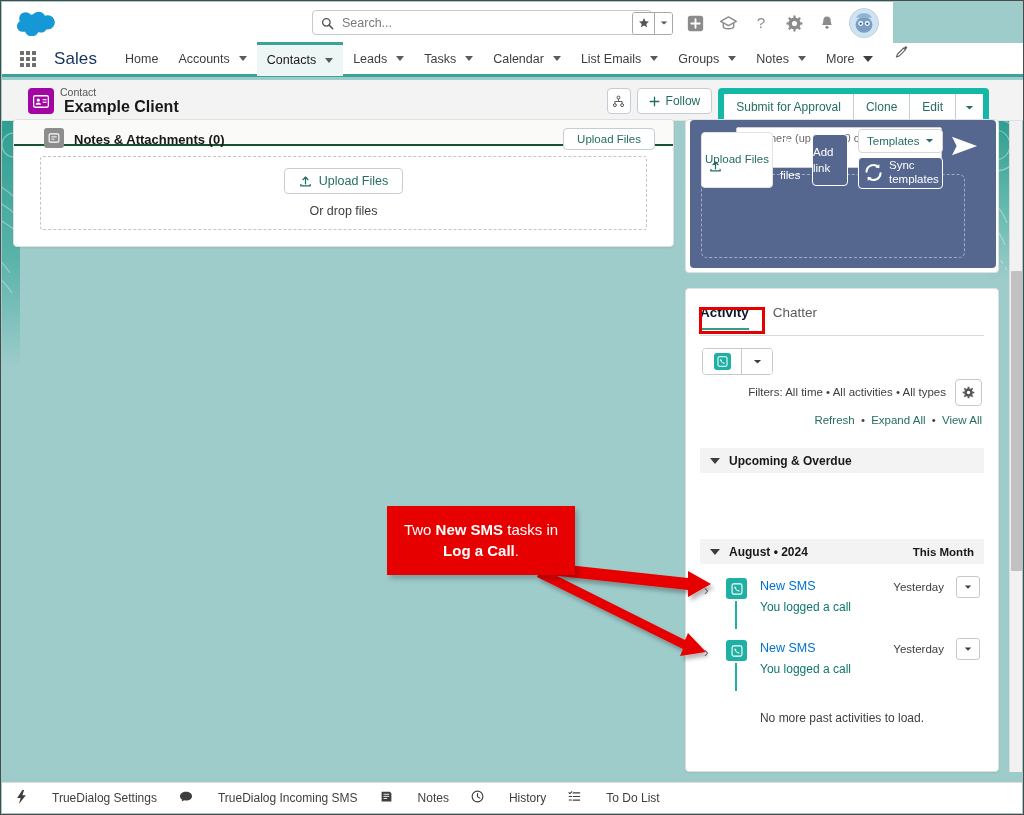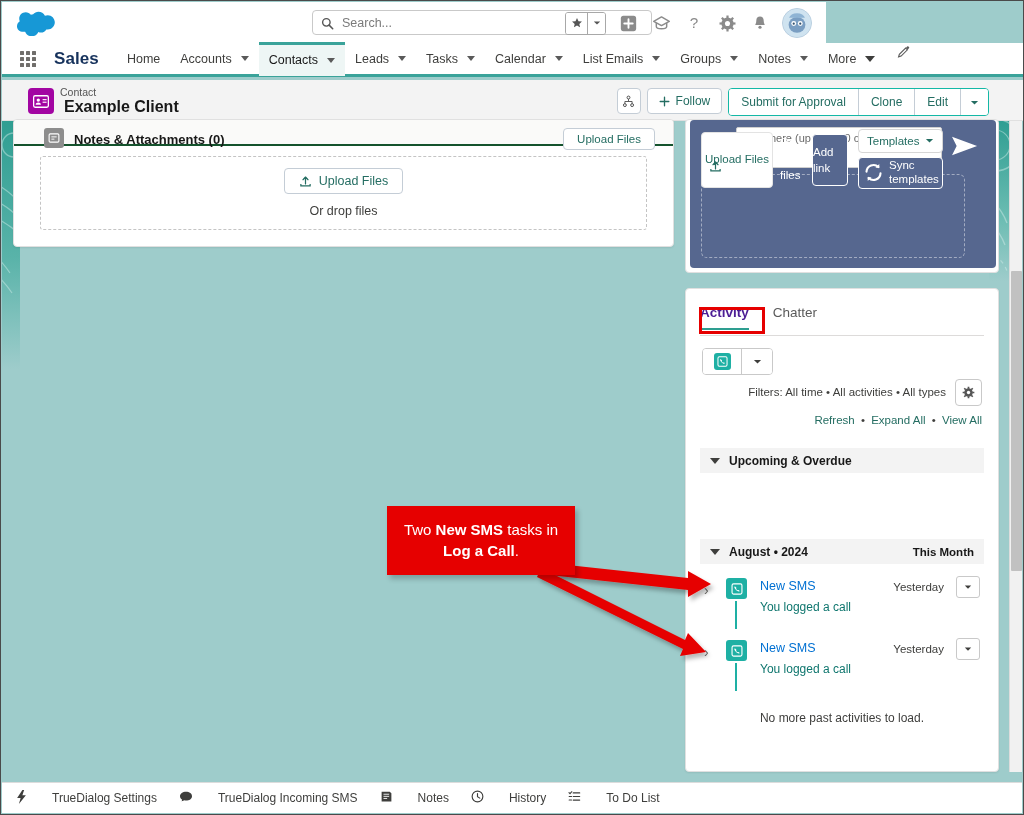--- a/index.html
+++ b/index.html
@@ -25,21 +25,21 @@
     background: #9ecccb;
     border: 1px solid #4a4a4a;
     box-sizing: border-box;
     overflow: hidden;
   }
 
   
   #global-header {
     position: absolute;
     left: 1px; top: 1px;
-    width: 824px;
+    width: 891px;
     height: 41px;
     background: #ffffff;
     box-sizing: border-box;
   }
   #sf-logo {
     position: absolute;
     left: 14px; top: 8px;
     width: 44px; height: 26px;
   }
   #global-search {
@@ -113,21 +113,21 @@
     display: grid;
     grid-template-columns: repeat(3, 4px);
     grid-template-rows: repeat(3, 4px);
     gap: 2px;
     align-content: center;
   }
   #waffle i { background: #706e6b; width: 4px; height: 4px; border-radius: 0.5px; display:block; }
   #app-name {
     margin-left: 14px;
     font-size: 17px;
-    font-weight: bold;
+    font-weight: normal;
     color: #16325c;
     letter-spacing: 0.1px;
   }
   .nav-items {
     display: flex;
     align-items: stretch;
     height: 34px;
     margin-left: 18px;
   }
   .nav-item {
@@ -210,21 +210,21 @@
     padding: 0 11px;
     font-size: 12px;
     color: #246d62;
     height: 26px;
     box-sizing: border-box;
     white-space: nowrap;
   }
   .btn-icon-only { padding: 0; width: 24px; }
   .btn-group {
     display: flex;
-    border: 1px solid #14b8a6;
+    border: 6px solid #14b8a6;
     border-radius: 4px;
     overflow: hidden;
     height: 26px;
   }
   .btn-group .bseg {
     display: flex; align-items: center; justify-content: center;
     padding: 0 12px;
     font-size: 12px;
     color: #246d62;
     background: #fff;
@@ -475,21 +475,21 @@
     align-items: flex-start;
     gap: 24px;
   }
   .act-tab {
     font-size: 13.5px;
     color: #5a5a5a;
     padding-bottom: 9px;
     position: relative;
   }
   .act-tab.active {
-    color: #4c1d95;
+    color: #0f172a;
     font-weight: bold;
   }
   .act-tab.active::after {
     content: "";
     position: absolute;
     left: 0; right: 0; bottom: -1px;
     height: 2px;
     background: #2e9e91;
   }
   #act-tab-highlight {

